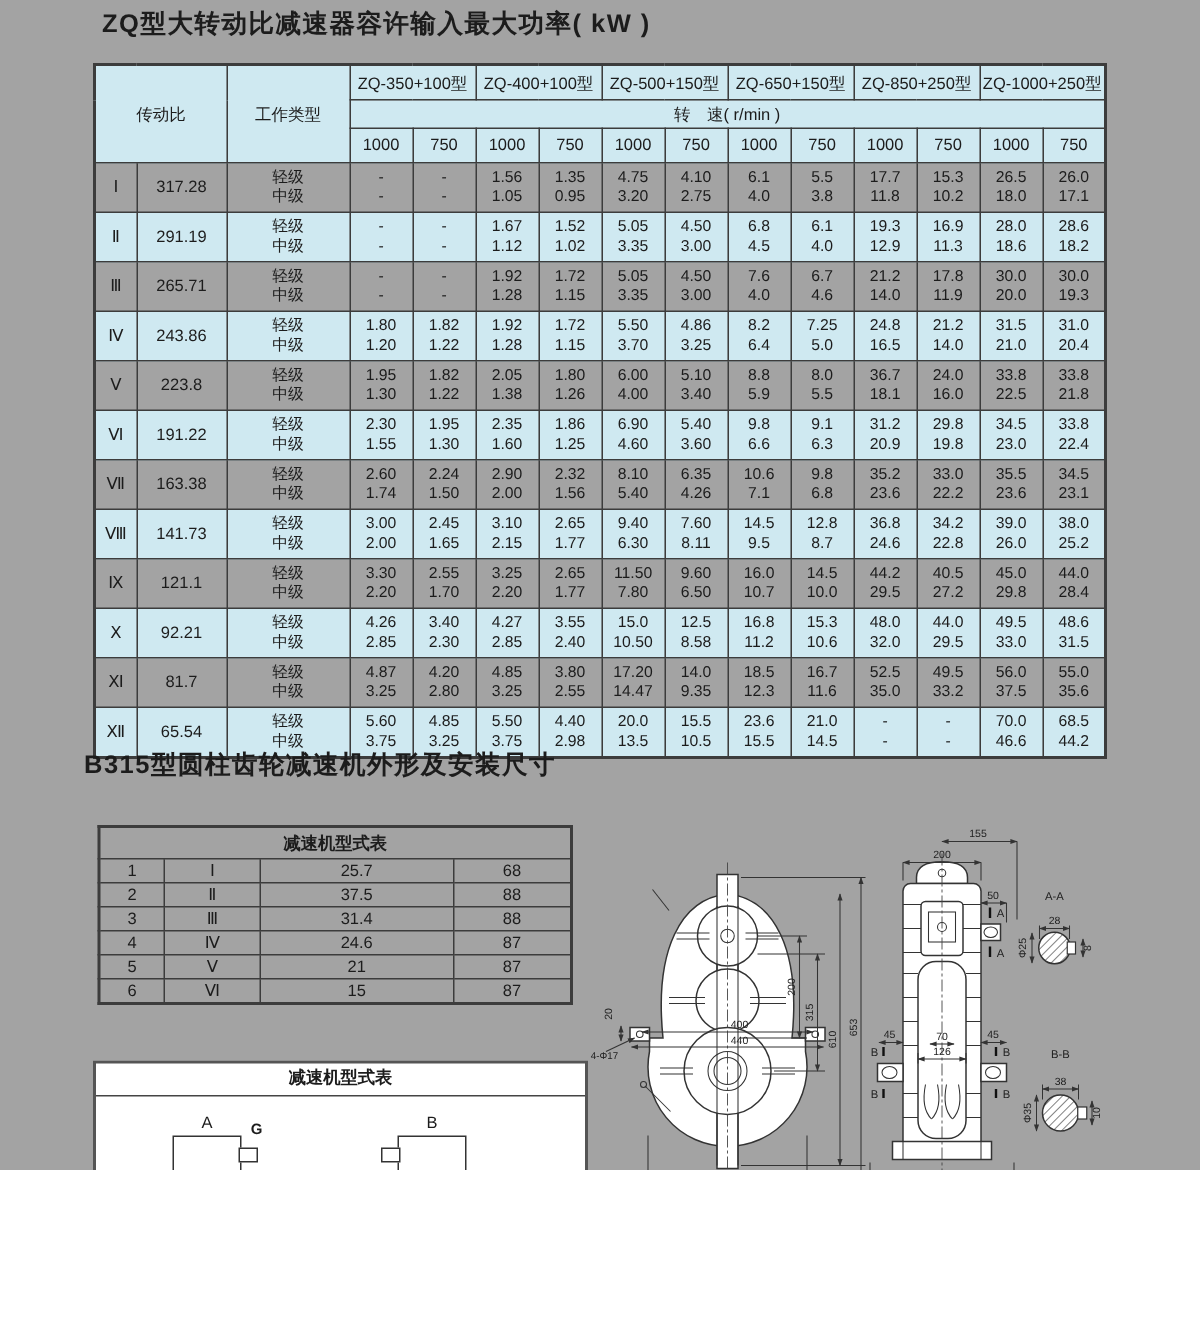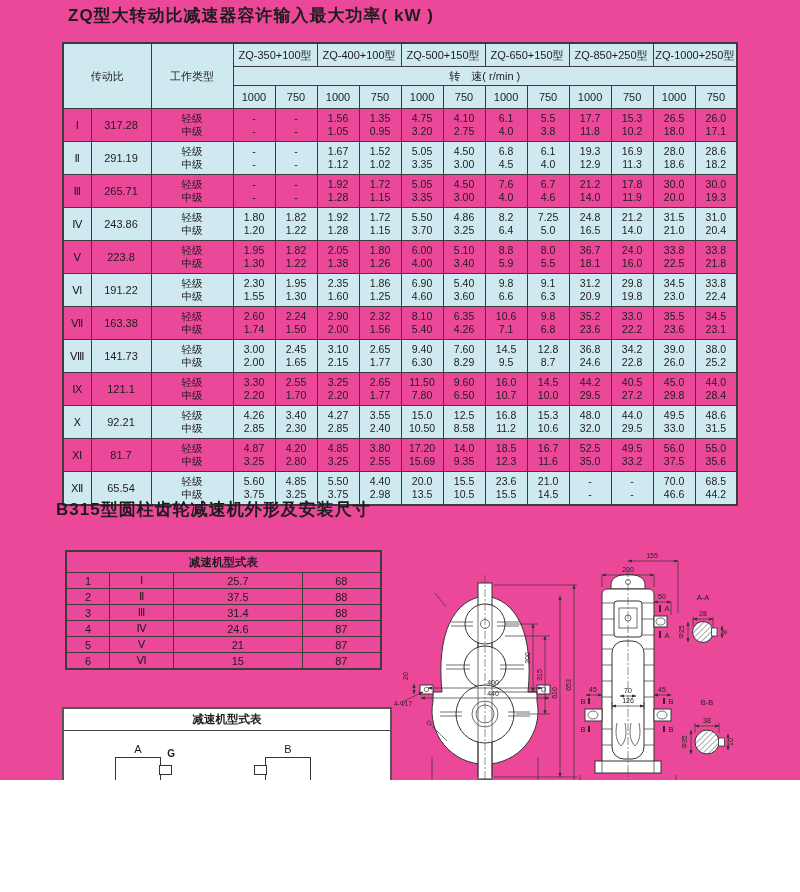--- a/index.html
+++ b/index.html
@@ -1,16 +1,16 @@
 <!DOCTYPE html>
 <html><head>
 <meta charset="utf-8">
 <style>
   html,body{margin:0;padding:0;background:#ffffff;}
-  .page{position:relative;width:800px;height:780px;background:#ec4899;overflow:hidden;
+  .page{position:relative;width:800px;height:780px;background:#a3a3a3;overflow:hidden;
         font-family:"Liberation Sans","DejaVu Sans",sans-serif;color:#1c1c1c;}
   .title1{position:absolute;left:68px;top:4px;font-size:17px;font-weight:bold;letter-spacing:1px;}
   .title2{position:absolute;left:56px;top:498px;font-size:17px;font-weight:bold;letter-spacing:1px;}
 
   
   table.main{position:absolute;left:62px;top:42px;width:674px;border-collapse:collapse;
              table-layout:fixed;font-size:10.5px;}
   table.main th,table.main td{border:1px solid #3c3c3c;padding:0;text-align:center;vertical-align:middle;}
   table.main{border:2px solid #3c3c3c;}
   table.main thead th{background:#cfe9f1;font-weight:normal;font-size:11px;}
@@ -510,21 +510,21 @@
           <td class="">
             <span class="l2">2.65</span>
             <span class="l2">1.77</span>
           </td>
           <td class="">
             <span class="l2">9.40</span>
             <span class="l2">6.30</span>
           </td>
           <td class="">
             <span class="l2">7.60</span>
-            <span class="l2">8.29</span>
+            <span class="l2">8.11</span>
           </td>
           <td class="">
             <span class="l2">14.5</span>
             <span class="l2">9.5</span>
           </td>
           <td class="">
             <span class="l2">12.8</span>
             <span class="l2">8.7</span>
           </td>
           <td class="">
@@ -674,21 +674,21 @@
           <td class="">
             <span class="l2">4.85</span>
             <span class="l2">3.25</span>
           </td>
           <td class="">
             <span class="l2">3.80</span>
             <span class="l2">2.55</span>
           </td>
           <td class="">
             <span class="l2">17.20</span>
-            <span class="l2">15.69</span>
+            <span class="l2">14.47</span>
           </td>
           <td class="">
             <span class="l2">14.0</span>
             <span class="l2">9.35</span>
           </td>
           <td class="">
             <span class="l2">18.5</span>
             <span class="l2">12.3</span>
           </td>
           <td class="">

